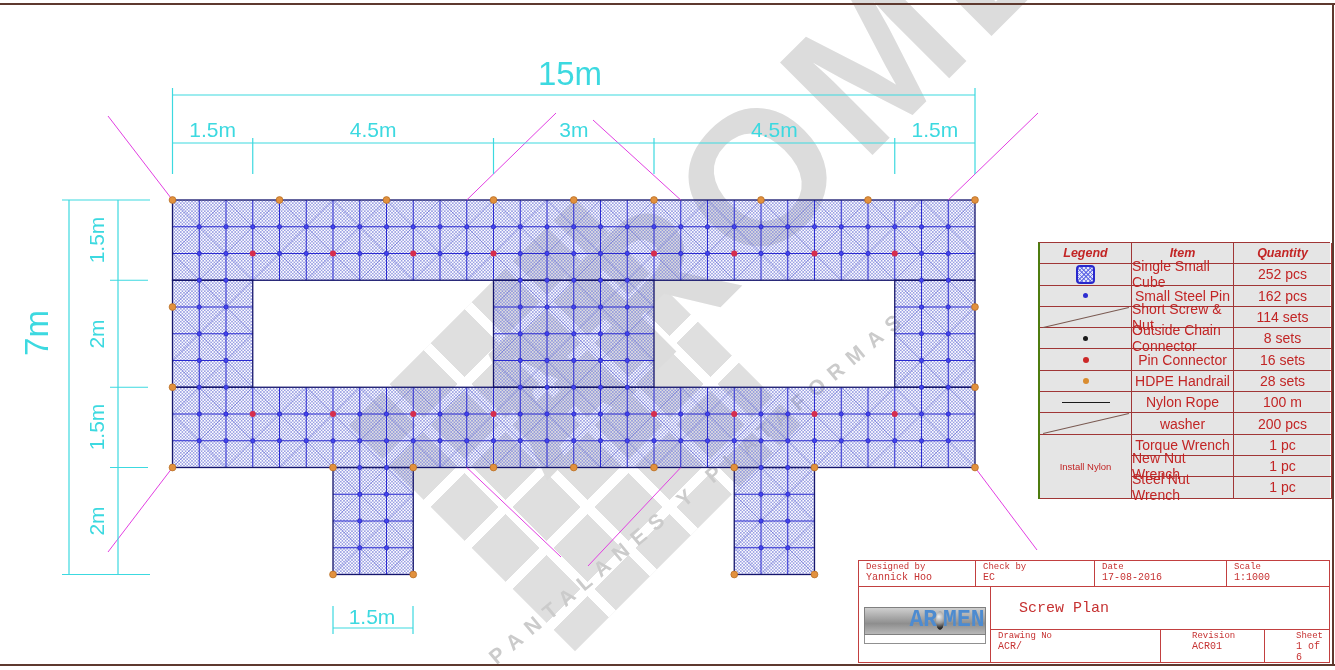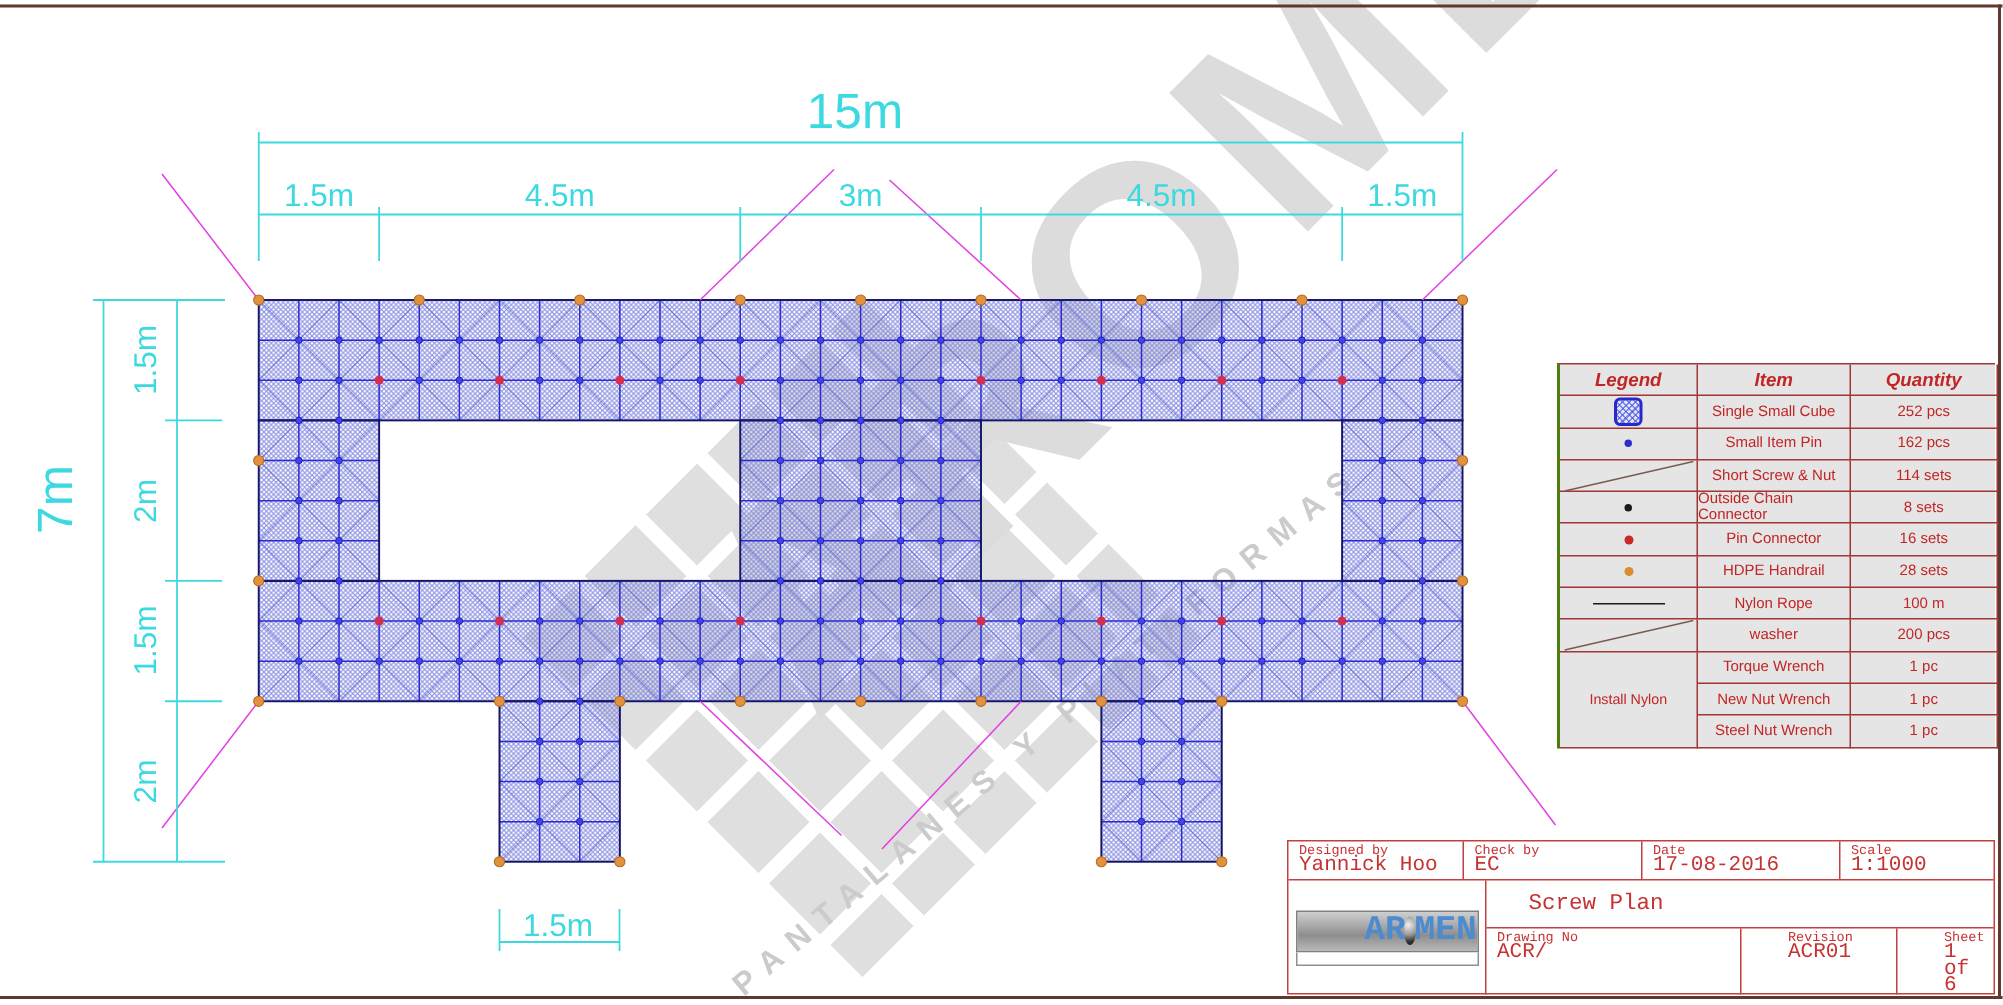--- a/index.html
+++ b/index.html
@@ -47,21 +47,21 @@
   }
   .legend-table{
     display:grid;grid-template-columns:92px 102px 98px;
     grid-auto-rows:21.3px;
     border-left:2px solid #4d7c0f;border-top:1px solid #a03636;
     background:#e5e5e5;
   }
   .lg-cell{
     border-right:1px solid #a03636;border-bottom:1px solid #a03636;
     display:flex;align-items:center;justify-content:center;
-    font-size:10px;overflow:visible;position:relative;
+    font-size:14px;overflow:visible;position:relative;
   }
   .lg-head{font-size:12.5px;font-weight:700;font-style:italic;}
   .lg-span3{grid-row:span 3;font-size:9.5px;}
   .sym-cube{
     width:15px;height:15px;border:2px solid #2828cc;border-radius:4px;
     background:
       repeating-linear-gradient(45deg, rgba(70,80,225,.65) 0 1px, rgba(255,255,255,0) 1px 3px),
       repeating-linear-gradient(135deg, rgba(70,80,225,.65) 0 1px, rgba(255,255,255,0) 1px 3px),
       #dfe3fa;
   }
@@ -75,21 +75,21 @@
   
   .tblock{
     position:absolute;left:858px;top:560px;width:472px;height:103px;
     background:#ffffff;color:#c63232;
     border:1px solid #c24040;box-sizing:border-box;font-family:Liberation Mono, monospace;
   }
   .tb-r1{display:flex;height:25px;border-bottom:1px solid #c24040;}
   .tb-c{border-right:1px solid #c24040;box-sizing:border-box;padding:1px 0 0 7px;}
   .tb-c:last-child{border-right:none;}
   .tb-label{font-size:9px;line-height:10px;}
-  .tb-value{font-size:14px;line-height:11px;}
+  .tb-value{font-size:10px;line-height:11px;}
   .tb-r2{display:flex;height:76px;}
   .tb-logo-cell{width:132px;border-right:1px solid #c24040;box-sizing:border-box;
     display:flex;align-items:center;justify-content:center;}
   .tb-main{flex:1;display:flex;flex-direction:column;}
   .tb-title{height:53px;border-bottom:1px solid #c24040;display:flex;align-items:center;
     padding-left:28px;font-size:15px;}
   .tb-bottom{display:flex;flex:1;gap:24px;}
   
   .logo{width:122px;}
   .logo-bar{
@@ -740,21 +740,21 @@
       <div class="lg-cell lg-head">Item</div>
       <div class="lg-cell lg-head">Quantity</div>
       <div class="lg-cell ">
         <span class="sym-cube"></span>
       </div>
       <div class="lg-cell ">Single Small Cube</div>
       <div class="lg-cell ">252 pcs</div>
       <div class="lg-cell ">
         <span class="dot sym-blue-dot"></span>
       </div>
-      <div class="lg-cell ">Small Item Pin</div>
+      <div class="lg-cell ">Small Steel Pin</div>
       <div class="lg-cell ">162 pcs</div>
       <div class="lg-cell ">
         <span class="sym-diag"></span>
       </div>
       <div class="lg-cell ">Short Screw &amp; Nut</div>
       <div class="lg-cell ">114 sets</div>
       <div class="lg-cell ">
         <span class="dot sym-black-dot"></span>
       </div>
       <div class="lg-cell ">Outside Chain Connector</div>

